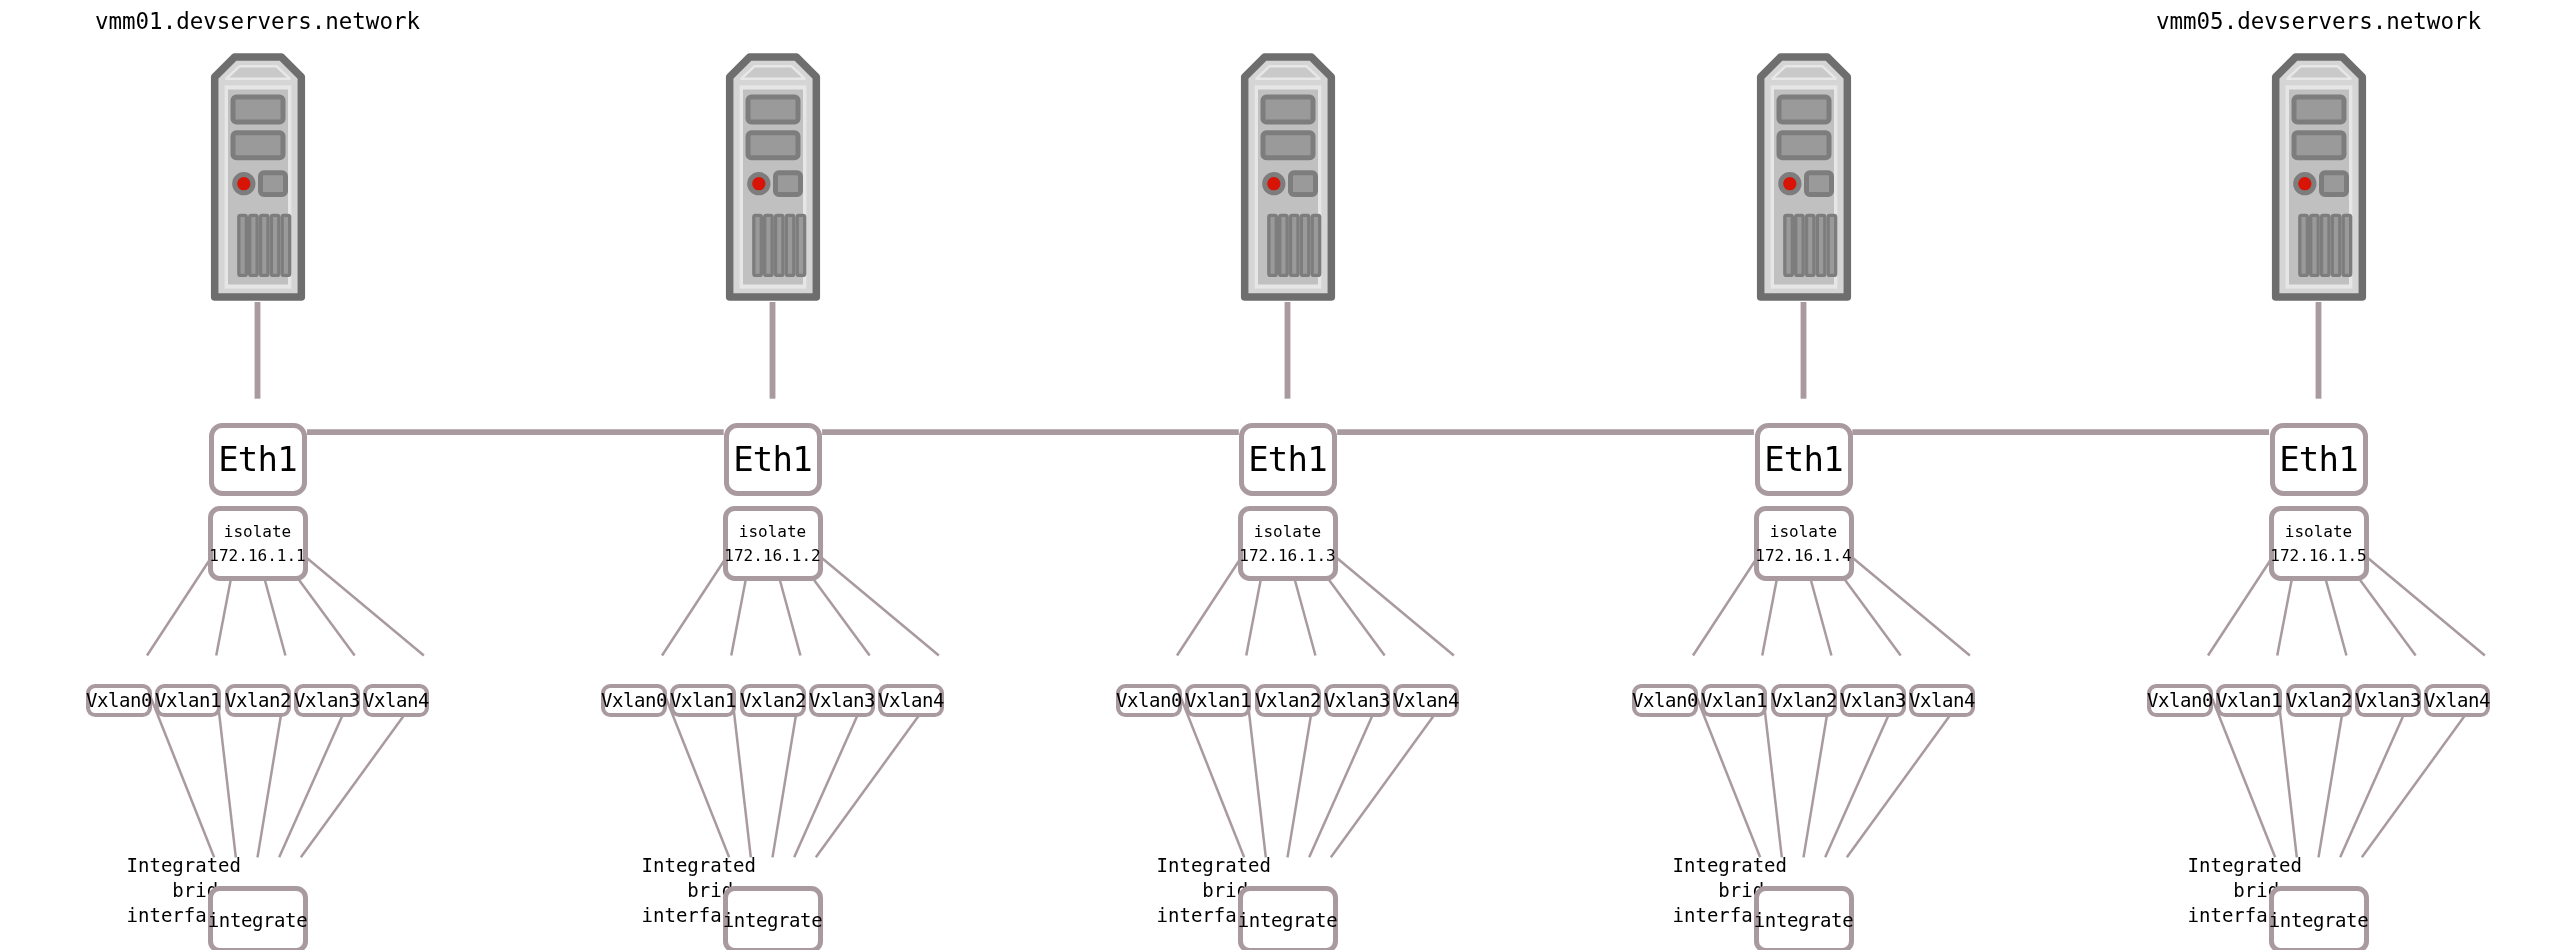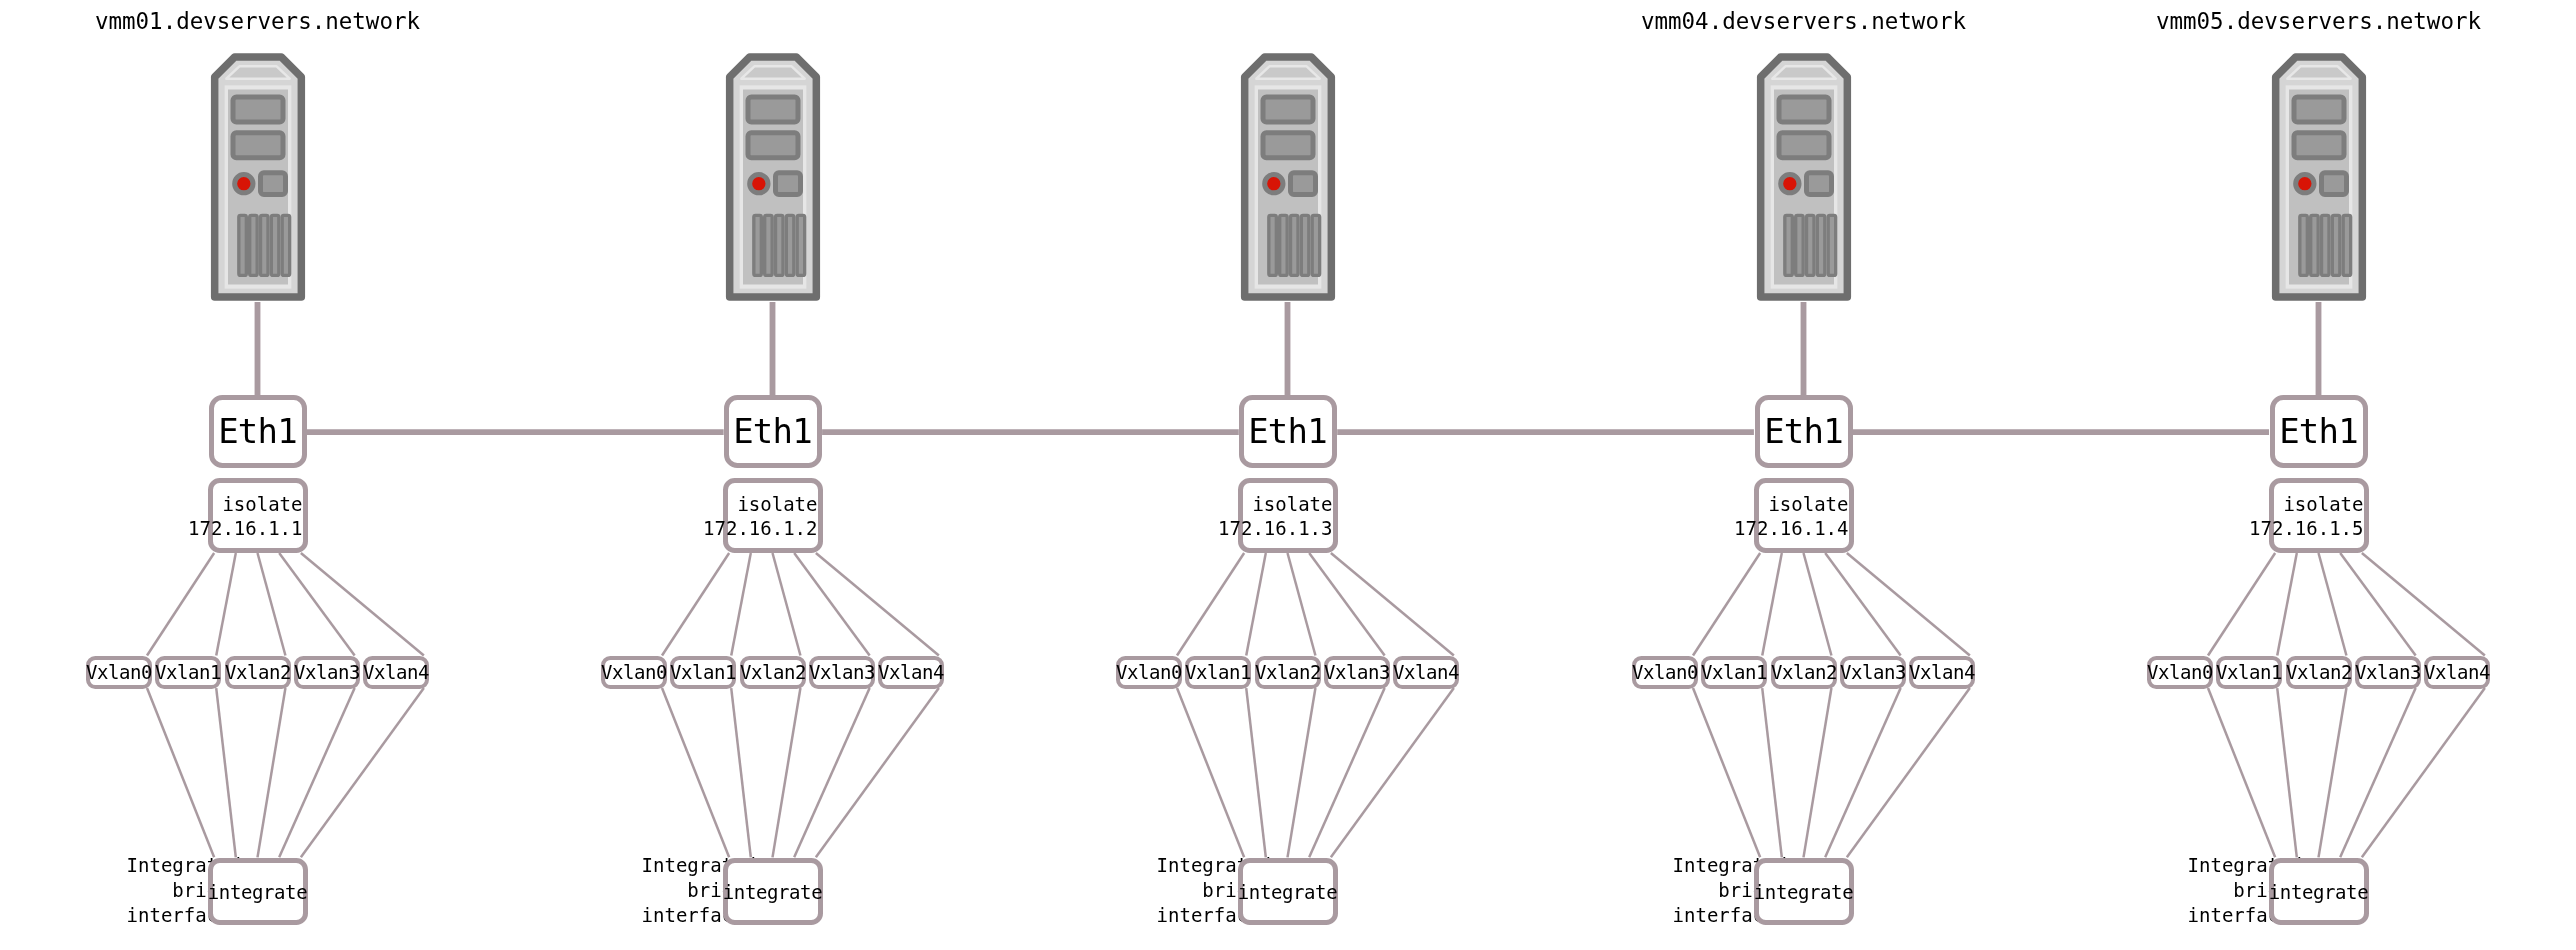--- a/index.html
+++ b/index.html
@@ -23,34 +23,34 @@
   
   .nodebox{
     position:absolute;
     background:#ffffff;
     border:5px solid #a99aa0;
     border-radius:11.7px;
     box-sizing:border-box;
     display:flex;align-items:center;justify-content:center;
     text-align:center;
     z-index:3;
+    margin-top:28px;
   }
   .eth-box{
     left:50%;transform:translateX(-50%);
     top:395px;width:98px;height:73px;
     font-size:34px;line-height:37px;letter-spacing:-0.8px;
     border-radius:13.3px;
   }
   .isolate-box{
     left:50%;transform:translateX(-50%);
     top:478px;width:100px;height:75px;
-    font-size:19px;line-height:24px;
+    font-size:16px;line-height:24px;
     border-radius:11.7px;
     flex-direction:column;
-    align-items:flex-end;
   }
   .isolate-box .ln{white-space:nowrap;}
   .vx-box{
     top:656px;width:66px;height:33px;
     border:4.2px solid #a99aa0;border-radius:9.2px;
     font-size:19px;line-height:16.7px;letter-spacing:-0.4px;
   }
   .integrate-box{
     left:50%;transform:translateX(-50%);
     top:858px;width:100px;height:67px;
@@ -230,21 +230,20 @@
         <line x1="308.8" y1="663" x2="342.3" y2="786" stroke="#a99aa0" stroke-width="3"></line>
         <line x1="334.8" y1="663" x2="425.3" y2="786" stroke="#a99aa0" stroke-width="3"></line>
         <line x1="360.8" y1="663" x2="508.29999999999995" y2="786" stroke="#a99aa0" stroke-width="3"></line>
         <line x1="176.3" y1="825" x2="256.8" y2="1028" stroke="#a99aa0" stroke-width="3"></line>
         <line x1="259.3" y1="825" x2="282.8" y2="1028" stroke="#a99aa0" stroke-width="3"></line>
         <line x1="342.3" y1="825" x2="308.8" y2="1028" stroke="#a99aa0" stroke-width="3"></line>
         <line x1="425.3" y1="825" x2="334.8" y2="1028" stroke="#a99aa0" stroke-width="3"></line>
         <line x1="508.29999999999995" y1="825" x2="360.8" y2="1028" stroke="#a99aa0" stroke-width="3"></line>
         <line x1="308.8" y1="362" x2="308.8" y2="478" stroke="#a99aa0" stroke-width="7"></line>
       </svg>
-      <div class="host-title">vmm04.devservers.network</div>
       <div class="tower">
   <svg width="150" height="250" viewBox="0 0 180 300">
     <path d="M 38 30 L 62 6 L 118 6 L 142 30 L 142 294 L 38 294 Z" fill="#d5d5d5" stroke="#6e6e6e" stroke-width="9" stroke-linejoin="round"></path>
     <path d="M 52 32 L 68 17 L 112 17 L 128 32 Z" fill="#c9c9c9" stroke="#e7e7e7" stroke-width="3" stroke-linejoin="round"></path>
     <rect x="50" y="40" width="80" height="244" fill="#e6e6e6"></rect>
     <rect x="54" y="45" width="72" height="234" fill="#c0c0c0"></rect>
     <rect x="60" y="54" width="60" height="30" rx="4" fill="#9a9a9a" stroke="#7d7d7d" stroke-width="6"></rect>
     <rect x="60" y="97" width="60" height="30" rx="4" fill="#9a9a9a" stroke="#7d7d7d" stroke-width="6"></rect>
     <circle cx="73" cy="158" r="11" fill="#d81406" stroke="#7d7d7d" stroke-width="6"></circle>
     <rect x="93" y="145" width="30" height="26" rx="4" fill="#9a9a9a" stroke="#7d7d7d" stroke-width="6"></rect>

